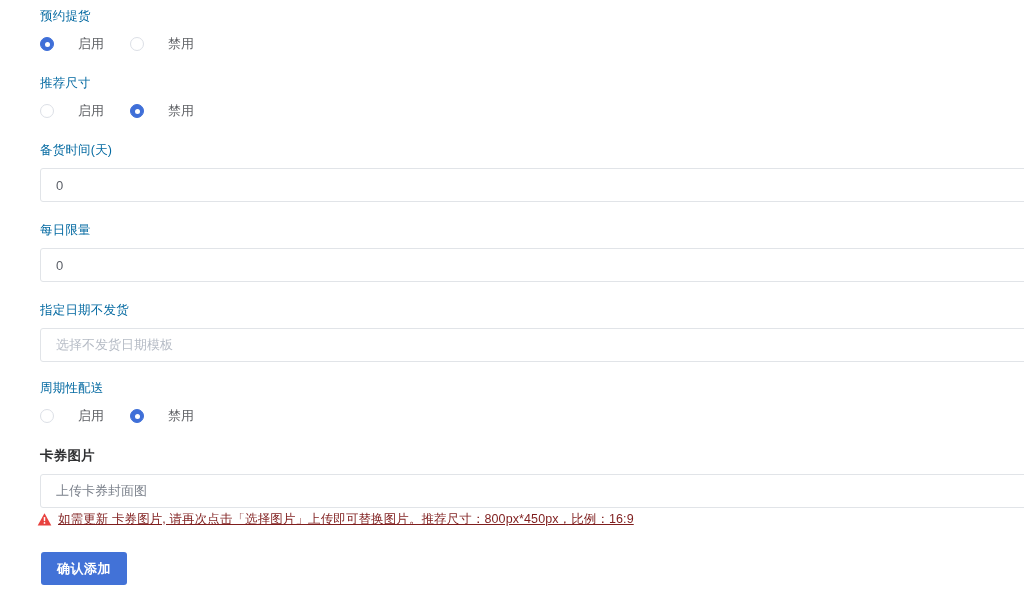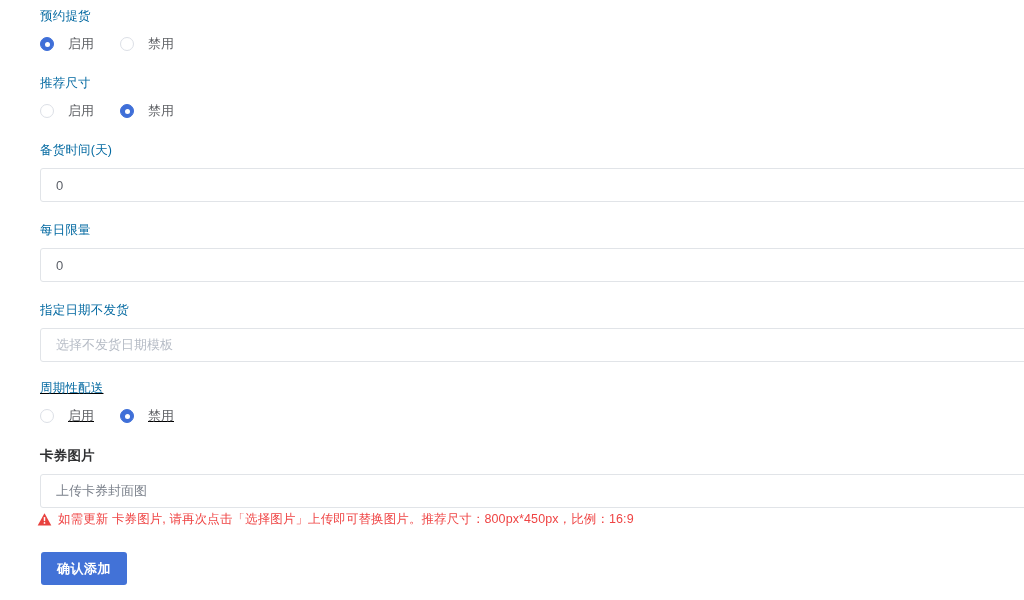--- a/index.html
+++ b/index.html
@@ -78,21 +78,21 @@
     top: 50%;
     width: 5px;
     height: 5px;
     margin-left: -2.5px;
     margin-top: -2.5px;
     border-radius: 50%;
     background: #ffffff;
   }
 
   .radio-label {
-    margin-left: 14px;
+    margin-left: 24px;
     font-size: 13px;
     color: #606266;
     white-space: nowrap;
   }
 
   .radio-item.checked .radio-label {
     color: #606266;
   }
 
   .input-box {
@@ -118,23 +118,24 @@
     color: #7c828c;
   }
 
   .hint {
     position: absolute;
     left: 37px;
     top: 511px;
     display: flex;
     align-items: center;
     font-size: 12.5px;
-    color: #ef4444;
+    color: #7f1d1d;
     white-space: nowrap;
     letter-spacing: 0.1px;
+    text-decoration: underline;
   }
 
   .warn-icon {
     width: 15px;
     height: 15px;
     margin-right: 6px;
     flex: 0 0 auto;
     display: block;
   }
 
@@ -197,21 +198,21 @@
   <div class="field" style="top:221px;">
     <div class="label">每日限量</div>
     <div class="input-box">0</div>
   </div>
 
   <div class="field" style="top:301px;">
     <div class="label">指定日期不发货</div>
     <div class="input-box placeholder-light">选择不发货日期模板</div>
   </div>
 
-  <div class="field" style="top:379px;text-decoration:underline;">
+  <div class="field" style="top:379px;">
     <div class="label">周期性配送</div>
     <div class="radio-row">
       <div class="radio-item">
         <span class="radio-dot"></span>
         <span class="radio-label">启用</span>
       </div>
       <div class="radio-item checked">
         <span class="radio-dot"></span>
         <span class="radio-label">禁用</span>
       </div>

